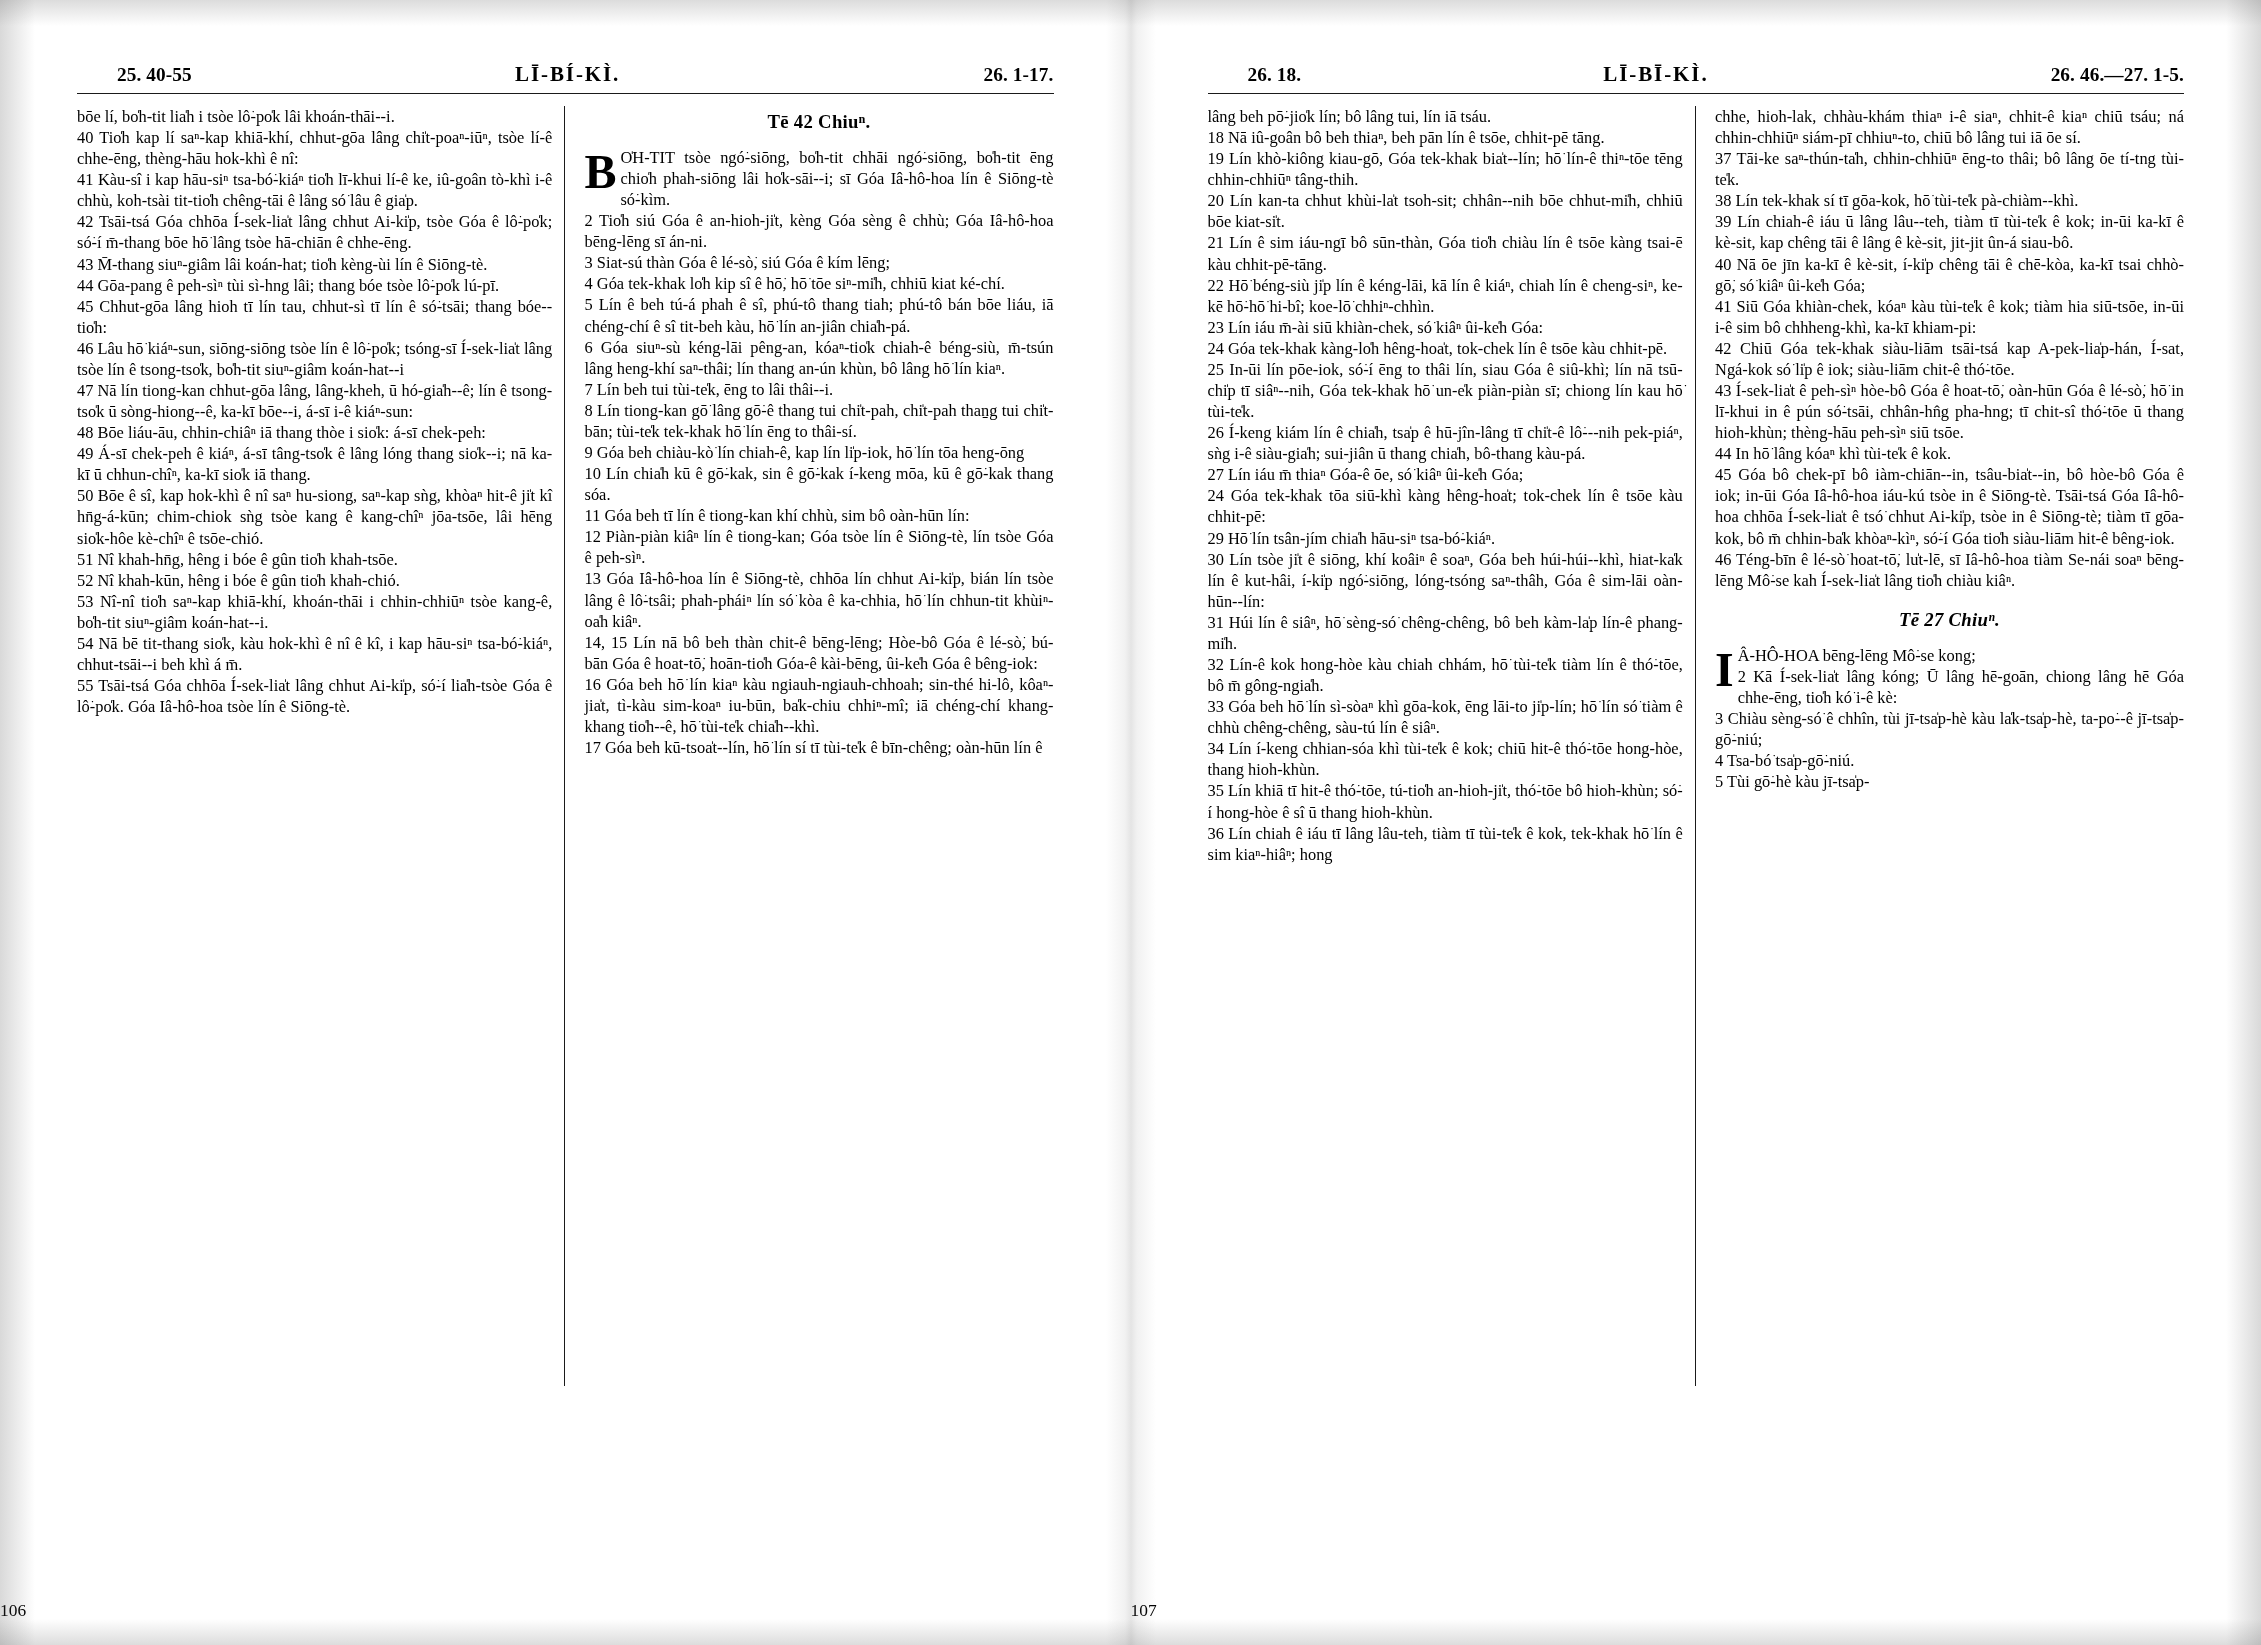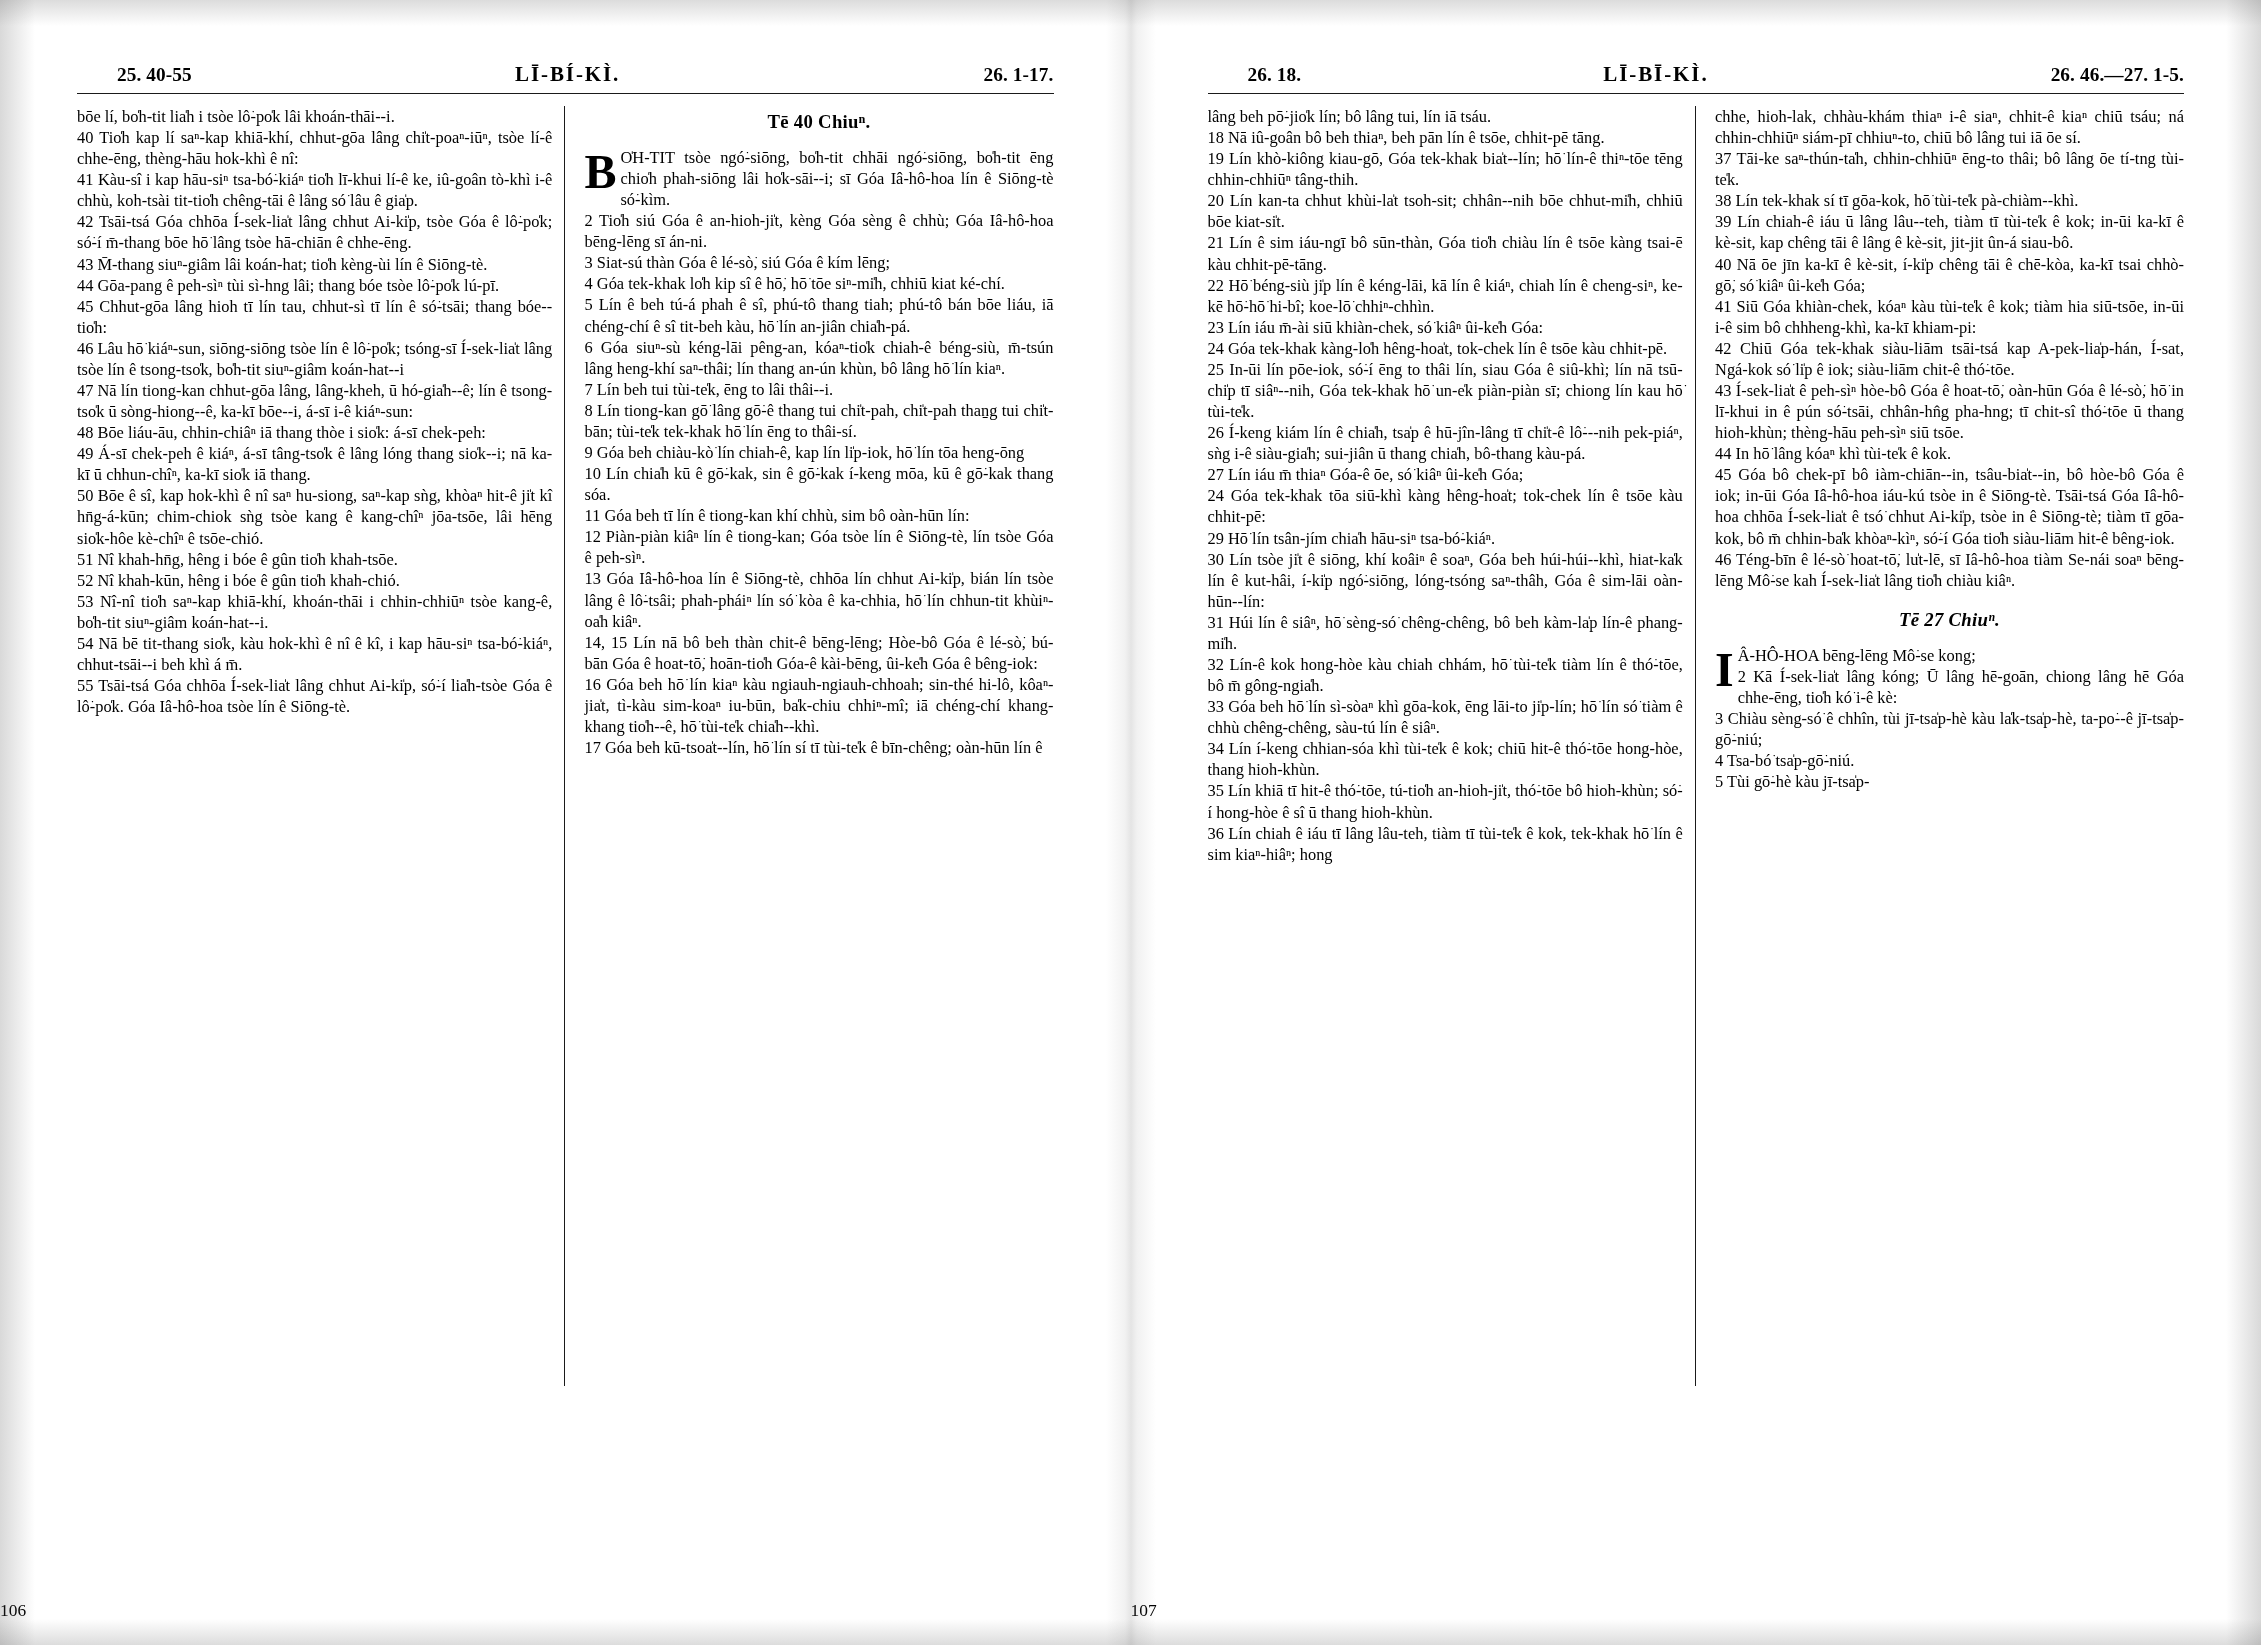--- a/index.html
+++ b/index.html
@@ -157,21 +157,21 @@
         <p>49 Á-sī chek-peh ê kiáⁿ, á-sī tâng-tso̍k ê lâng lóng thang sio̍k--i; nā ka-kī ū chhun-chîⁿ, ka-kī sio̍k iā thang.</p>
         <p>50 Bōe ê sî, kap hok-khì ê nî saⁿ hu-siong, saⁿ-kap sǹg, khòaⁿ hit-ê ji̍t kî hn̄g-á-kūn; chim-chiok sǹg tsòe kang ê kang-chîⁿ jōa-tsōe, lâi hēng sio̍k-hôe kè-chîⁿ ê tsōe-chió.</p>
         <p>51 Nî khah-hn̄g, hêng i bóe ê gûn tio̍h khah-tsōe.</p>
         <p>52 Nî khah-kūn, hêng i bóe ê gûn tio̍h khah-chió.</p>
         <p>53 Nî-nî tio̍h saⁿ-kap khiā-khí, khoán-thāi i chhin-chhiūⁿ tsòe kang-ê, bo̍h-tit siuⁿ-giâm koán-hat--i.</p>
         <p>54 Nā bē tit-thang sio̍k, kàu hok-khì ê nî ê kî, i kap hāu-siⁿ tsa-bó͘-kiáⁿ, chhut-tsāi--i beh khì á m̄.</p>
         <p>55 Tsāi-tsá Góa chhōa Í-sek-lia̍t lâng chhut Ai-ki̍p, só͘-í lia̍h-tsòe Góa ê lô͘-po̍k. Góa Iâ-hô-hoa tsòe lín ê Siōng-tè.</p>
       </div>
 
       <div class="col col-b">
-        <div class="chapter-head">Tē 40 Chiuⁿ.</div>
+        <div class="chapter-head">Tē 42 Chiuⁿ.</div>
         <p class="dropcap-para">BO̍H-TIT tsòe ngó͘-siōng, bo̍h-tit chhāi ngó͘-siōng, bo̍h-tit ēng chio̍h phah-siōng lâi ho̍k-sāi--i; sī Góa Iâ-hô-hoa lín ê Siōng-tè só͘-kìm.</p>
         <p>2 Tio̍h siú Góa ê an-hioh-ji̍t, kèng Góa sèng ê chhù; Góa Iâ-hô-hoa bēng-lēng sī án-ni.</p>
         <p>3 Siat-sú thàn Góa ê lé-sò͘, siú Góa ê kím lēng;</p>
         <p>4 Góa tek-khak lo̍h kip sî ê hō͘, hō͘ tōe siⁿ-mi̍h, chhiū kiat ké-chí.</p>
         <p>5 Lín ê beh tú-á phah ê sî, phú-tô thang tiah; phú-tô bán bōe liáu, iā chéng-chí ê sî tit-beh kàu, hō͘ lín an-jiân chia̍h-pá.</p>
         <p>6 Góa siuⁿ-sù kéng-lāi pêng-an, kóaⁿ-tio̍k chiah-ê béng-siù, m̄-tsún lâng heng-khí saⁿ-thâi; lín thang an-ún khùn, bô lâng hō͘ lín kiaⁿ.</p>
         <p>7 Lín beh tui tùi-te̍k, ēng to lâi thâi--i.</p>
         <p>8 Lín tiong-kan gō͘ lâng gō͘-ê thang tui chi̍t-pah, chi̍t-pah thaṉg tui chi̍t-bān; tùi-te̍k tek-khak hō͘ lín ēng to thâi-sí.</p>
         <p>9 Góa beh chiàu-kò͘ lín chiah-ê, kap lín li̍p-iok, hō͘ lín tōa heng-ōng</p>
         <p>10 Lín chia̍h kū ê gō͘-kak, sin ê gō͘-kak í-keng mōa, kū ê gō͘-kak thang sóa.</p>

